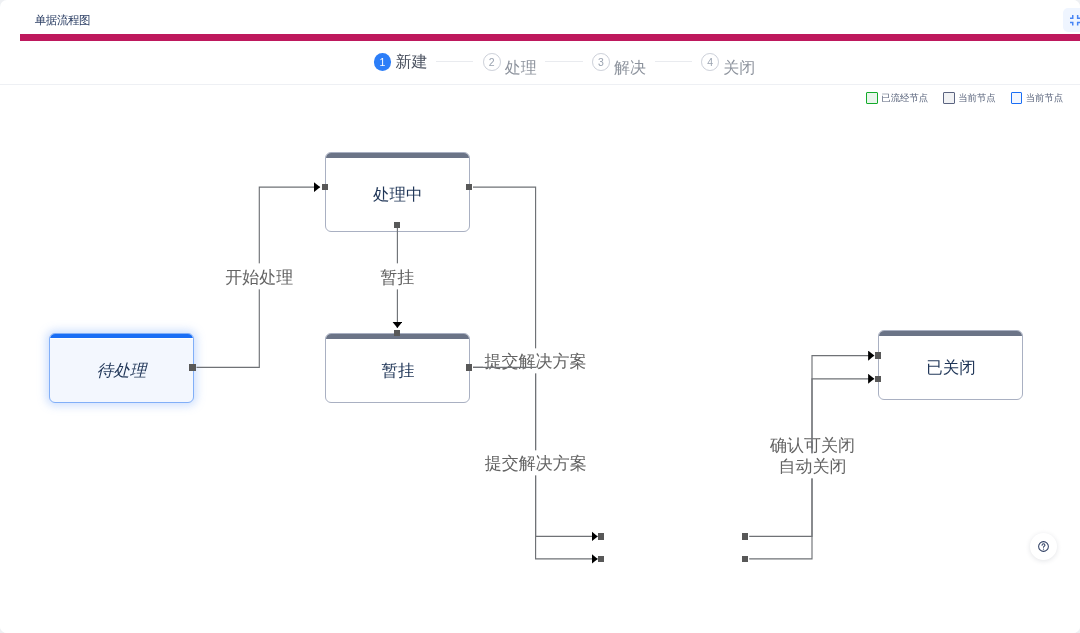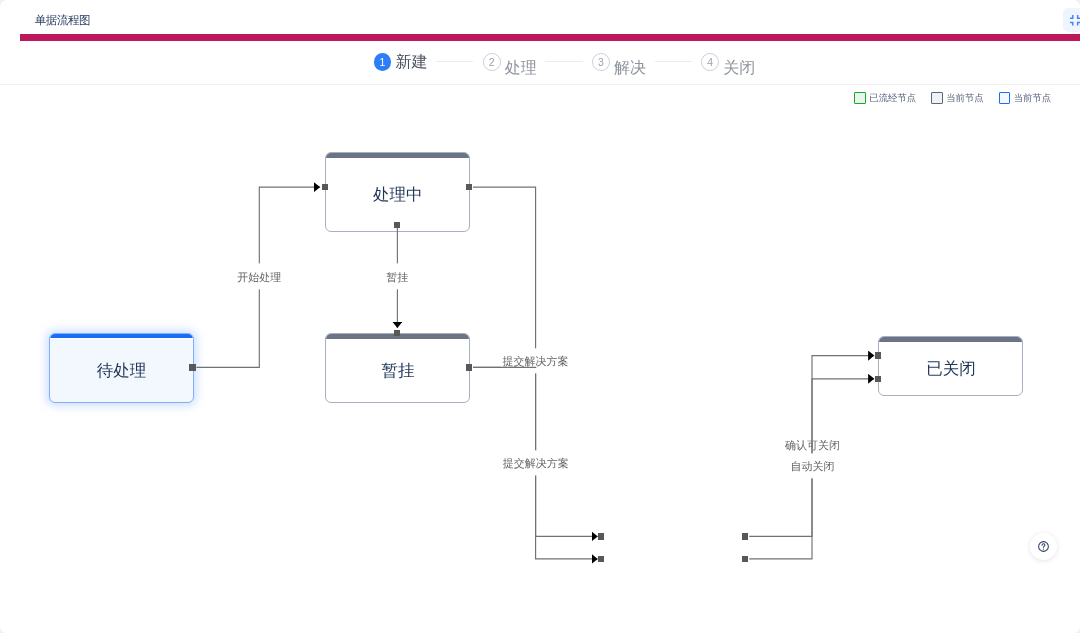--- a/index.html
+++ b/index.html
@@ -28,21 +28,21 @@
   .step-num.active{background:#2c7ef8;color:#fff;}
   .step-num.idle{border:1px solid #ccd0d9;color:#9aa3b0;background:#fff;}
   .step-label{margin-left:4.2px;font-size:16px;line-height:17.8px;color:#4b5260;white-space:nowrap;}
   .step-label.idle{color:#8d939d;margin-top:13px;}
   .step-line{width:37.5px;height:1px;background:#e9ebef;margin-left:8.5px;margin-right:9.3px;flex:none;}
   .steps-sep{position:absolute;left:0;top:84px;width:1080px;height:1px;background:#eef0f4;z-index:7;}
 
   
   .legend{position:absolute;left:854.3px;top:92.4px;display:flex;align-items:flex-start;z-index:5;}
   .legend-item{display:flex;align-items:flex-start;margin-left:15px;}
-  .legend-item:first-child{margin-left:0;align-items:flex-end;}
+  .legend-item:first-child{margin-left:12px;align-items:flex-end;}
   .legend-box{width:11.4px;height:11.4px;box-sizing:border-box;margin-right:3.6px;
               border-radius:1px;flex:none;}
   .legend-text{font-size:9.4px;line-height:11.4px;color:#566179;white-space:nowrap;}
 
   
   .canvas{position:absolute;left:0;top:84px;width:1080px;height:549px;background:#fff;}
   .flow-svg{position:absolute;left:0;top:0;z-index:1;}
   .flow-svg.top{z-index:3;pointer-events:none;}
 
   .node{position:absolute;box-sizing:border-box;border-radius:6px;overflow:hidden;}
@@ -51,21 +51,21 @@
                align-items:center;justify-content:center;font-size:16.5px;color:#1f3557;
                letter-spacing:0;padding-top:6px;box-sizing:border-box;}
   .node.gray{border:1px solid #a9b0c2;background:#fff;}
   .node.gray .bar{background:#6b7487;}
   .node.current{border:1.3px solid #81aff8;background:#f3f7fe;
                 box-shadow:0 0 8px 3px rgba(118,165,248,.35);}
   .node.current .bar{background:#1a6ef5;height:4.6px;box-shadow:0 1.2px 0 #fff;}
 
   .port{position:absolute;width:6.3px;height:6.3px;background:#585858;z-index:3;}
 
-  .elabel{position:absolute;font-size:11px;line-height:25.3px;color:#636363;white-space:nowrap;
+  .elabel{position:absolute;font-size:17px;line-height:25.3px;color:#636363;white-space:nowrap;
           padding:0 2px;z-index:2;text-align:center;}
   .elabel span{display:block;position:relative;top:1.2px;}
   .elabel.bg{background:#fff;}
   .elabel.under{z-index:0;background:none;}
 
   .help-btn{position:absolute;left:1029.8px;top:532.8px;width:27px;height:27px;border-radius:50%;
             background:#fff;box-shadow:0 1px 5px rgba(35,45,70,.13);display:flex;
             align-items:center;justify-content:center;z-index:6;}
 </style>
 </head>
@@ -137,33 +137,33 @@
           <path d="M473,283.4 H535.6 V474.9 H597.7"></path>
           <path d="M749.2,452.4 H812 V271.6 H874.3"></path>
           <path d="M749.2,474.9 H812 V294.8 H874.3"></path>
         </g>
     </svg>
     <svg class="flow-svg top" width="1080" height="549">
       <g id="edge-overlays" fill="none" stroke="#6f7276" stroke-width="1.15">
           <path d="M473,283.4 H536.2"></path>
         </g>
     </svg>
-  <div class="node current" style="left: 48.9px; top: 248.7px; width: 145px; height: 70px;">
+  <div class="node current" style="left: 48.9px; top: 248.7px; width: 145px; height: 70px; font-style: italic;">
         <div class="bar"></div>
         <div class="ntext">待处理</div>
       </div>
       <div class="node gray" style="left: 325.2px; top: 68.3px; width: 145px; height: 80px;">
         <div class="bar"></div>
         <div class="ntext">处理中</div>
       </div>
       <div class="node gray" style="left: 325.4px; top: 248.7px; width: 145px; height: 70px;">
         <div class="bar"></div>
         <div class="ntext">暂挂</div>
       </div>
-      <div class="node gray" style="left: 878.4px; top: 252px; width: 145px; height: 60px;">
+      <div class="node gray" style="left: 878.4px; top: 246px; width: 145px; height: 70px;">
         <div class="bar"></div>
         <div class="ntext">已关闭</div>
       </div>
       <div class="port" style="left: 189.35px; top: 280.25px;"></div>
       <div class="port" style="left: 321.55px; top: 99.85px;"></div>
       <div class="port" style="left: 465.85px; top: 99.85px;"></div>
       <div class="port" style="left: 393.75px; top: 137.65px;"></div>
       <div class="port" style="left: 393.75px; top: 245.55px;"></div>
       <div class="port" style="left: 465.85px; top: 280.25px;"></div>
       <div class="port" style="left: 598.15px; top: 449.25px;"></div>

